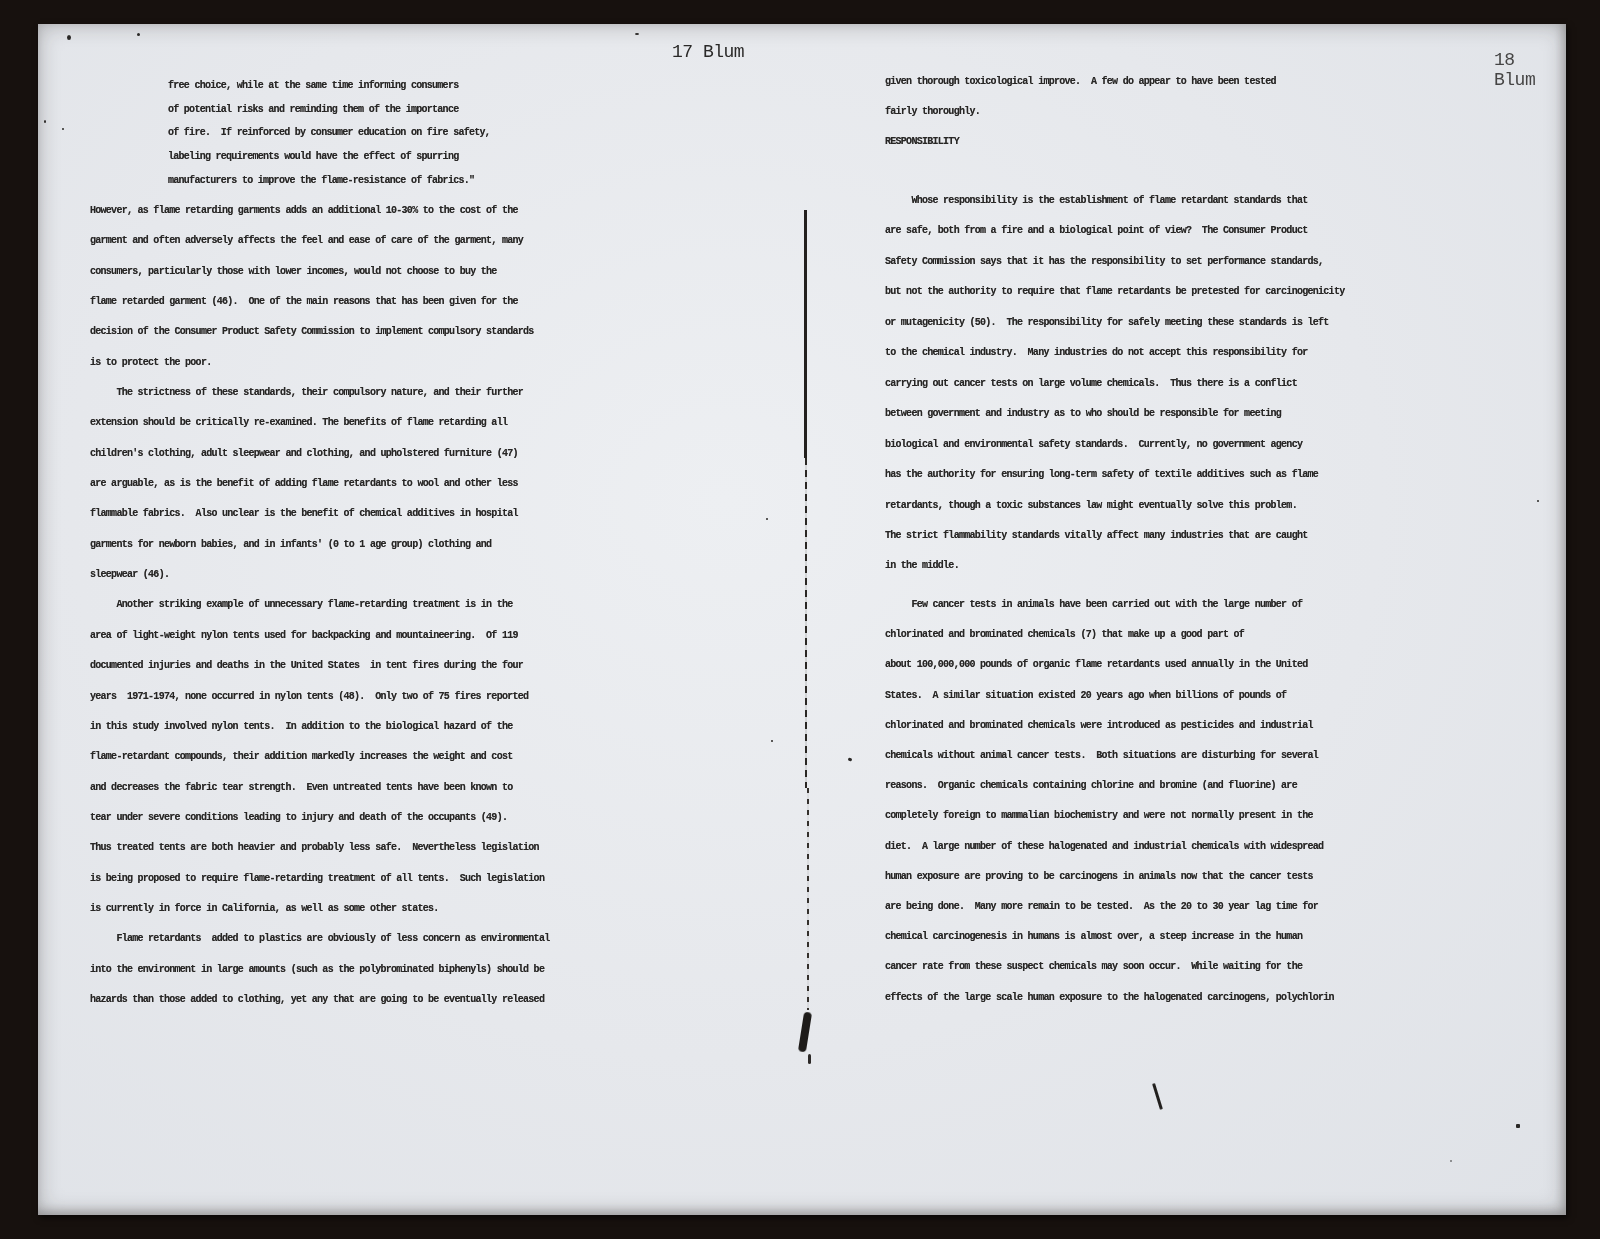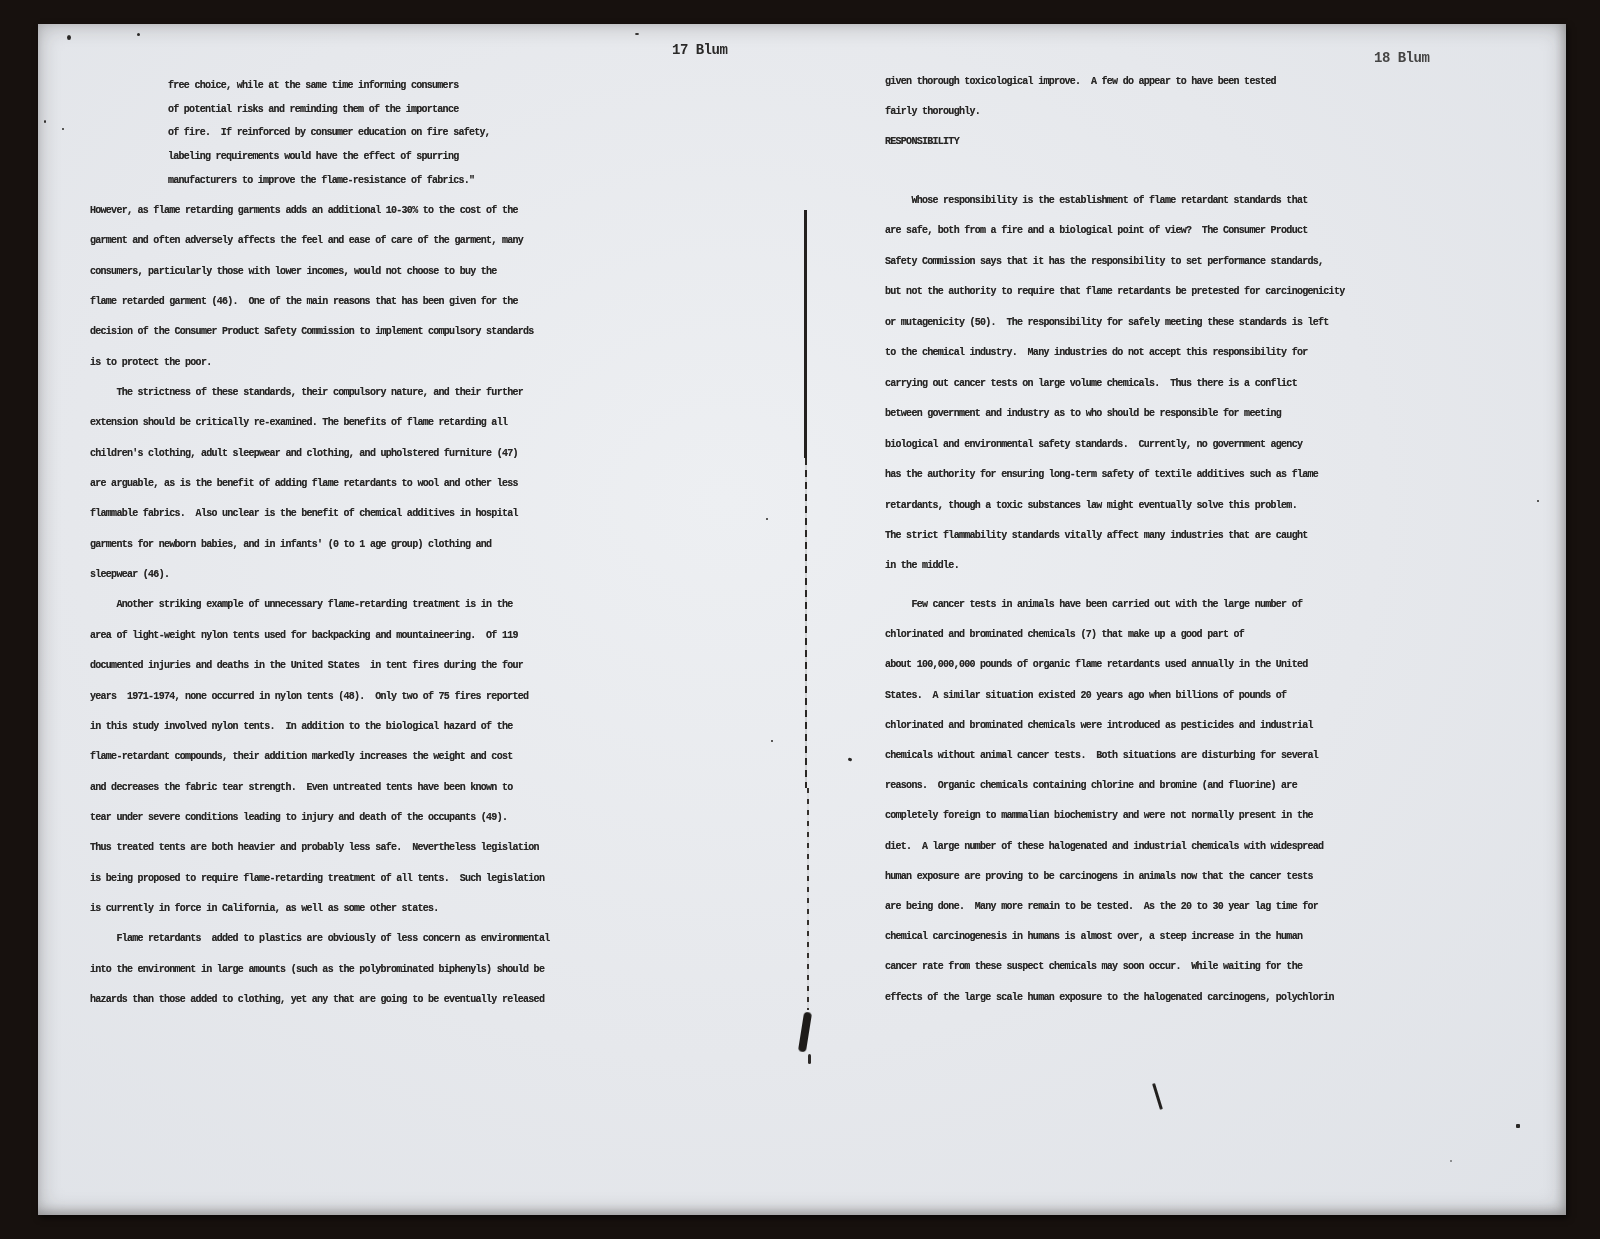--- a/index.html
+++ b/index.html
@@ -20,23 +20,23 @@
   .block{
     position:absolute;
     font-family:"Liberation Mono","DejaVu Sans Mono",monospace;
     font-weight:bold;
     font-size:10px;
     letter-spacing:-0.72px;
     color:#272625;
     text-shadow:0 0 0.6px rgba(45,42,40,.55);
   }
   .tline{white-space:pre;}
-  .hdr{position:absolute;font-size:14px;font-weight:bold;letter-spacing:-0.5px;color:#2a2928;}
+  .hdr{position:absolute;font-size:18px;font-weight:normal;letter-spacing:-0.5px;color:#2a2928;}
   .hdr-left{left:634px;top:18px;}
-  .hdr-right{left:1336px;top:26px;opacity:.85;}
+  .hdr-right{left:1456px;top:26px;opacity:.85;}
   .quote{left:130px;top:50px;line-height:23.7px;}
   .left-body{left:52px;top:172px;line-height:30.35px;}
   .right-intro{left:847px;top:43px;line-height:30px;}
   .right-para1{left:847px;top:162px;line-height:30.45px;}
   .right-para2{left:847px;top:566px;line-height:30.2px;}
   
   .crease{position:absolute;background:#23201e;}
   .crease-1{left:766px;top:186px;width:2.6px;height:248px;filter:blur(.3px);}
   .crease-2{
     left:767px;top:434px;width:2.2px;height:330px;

